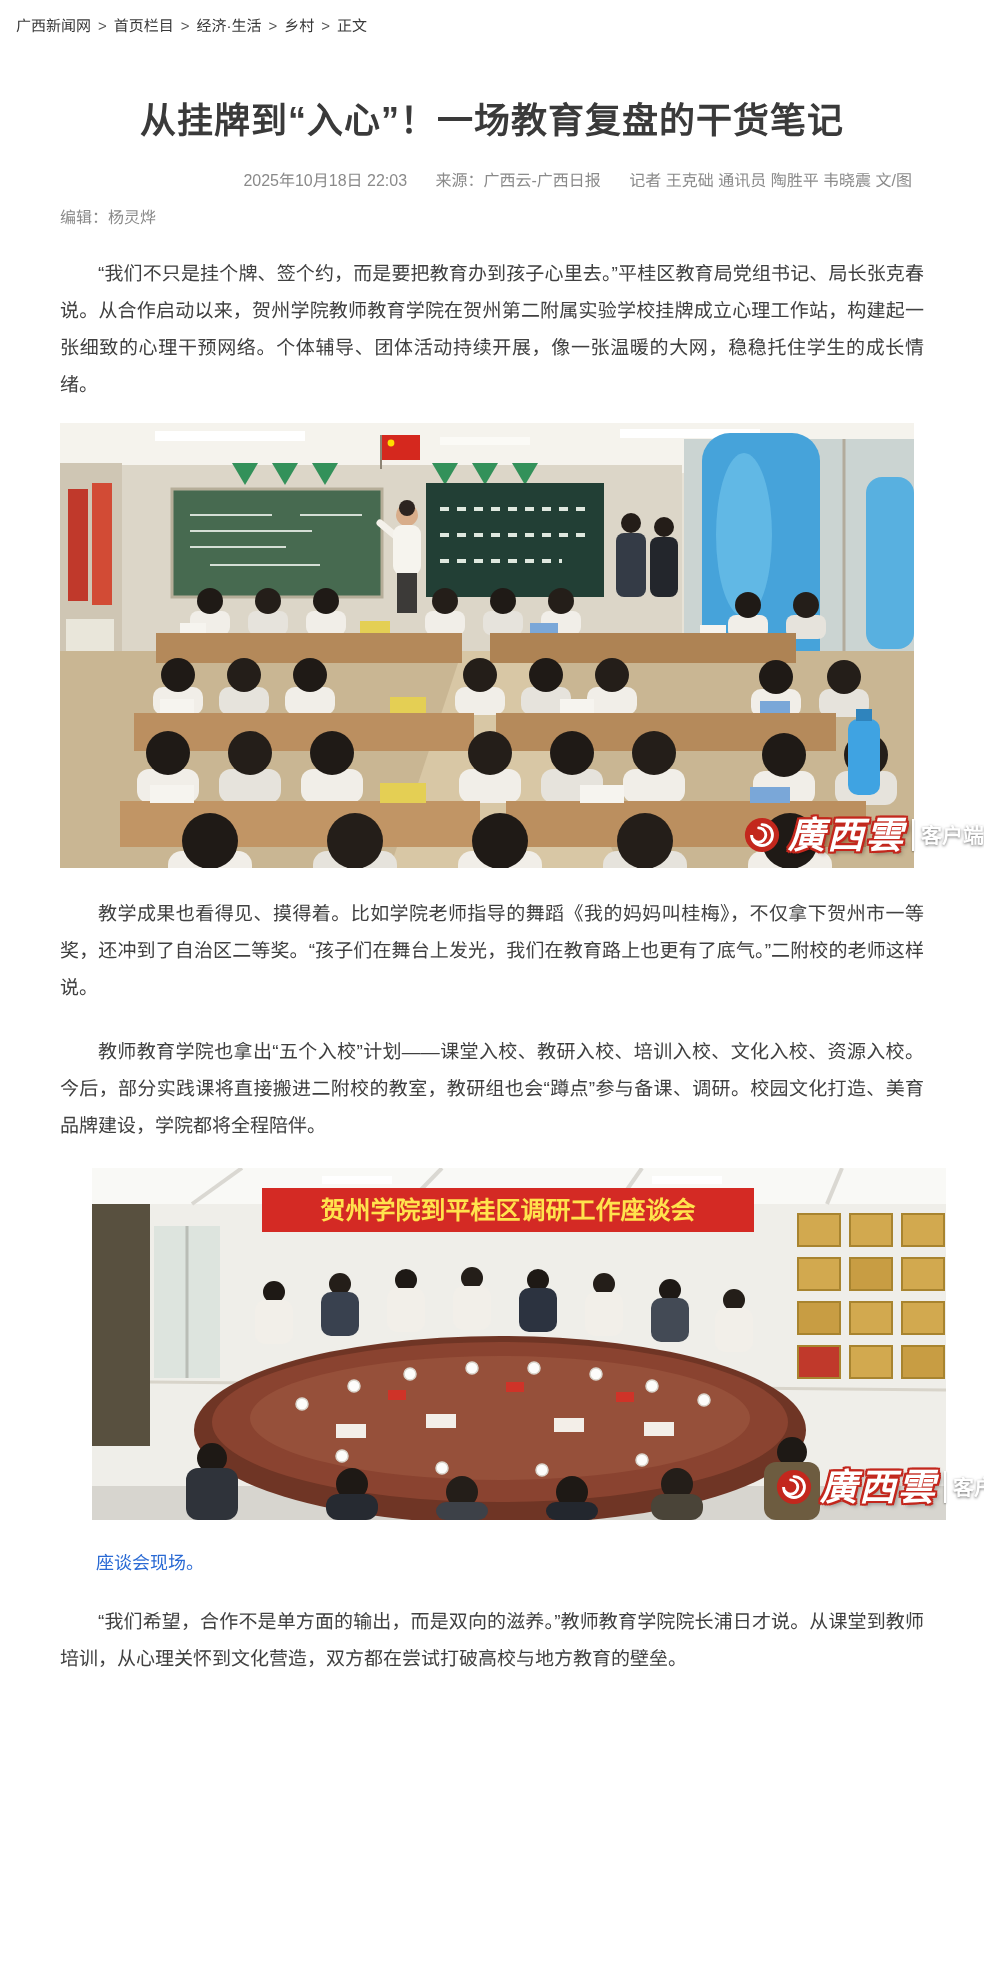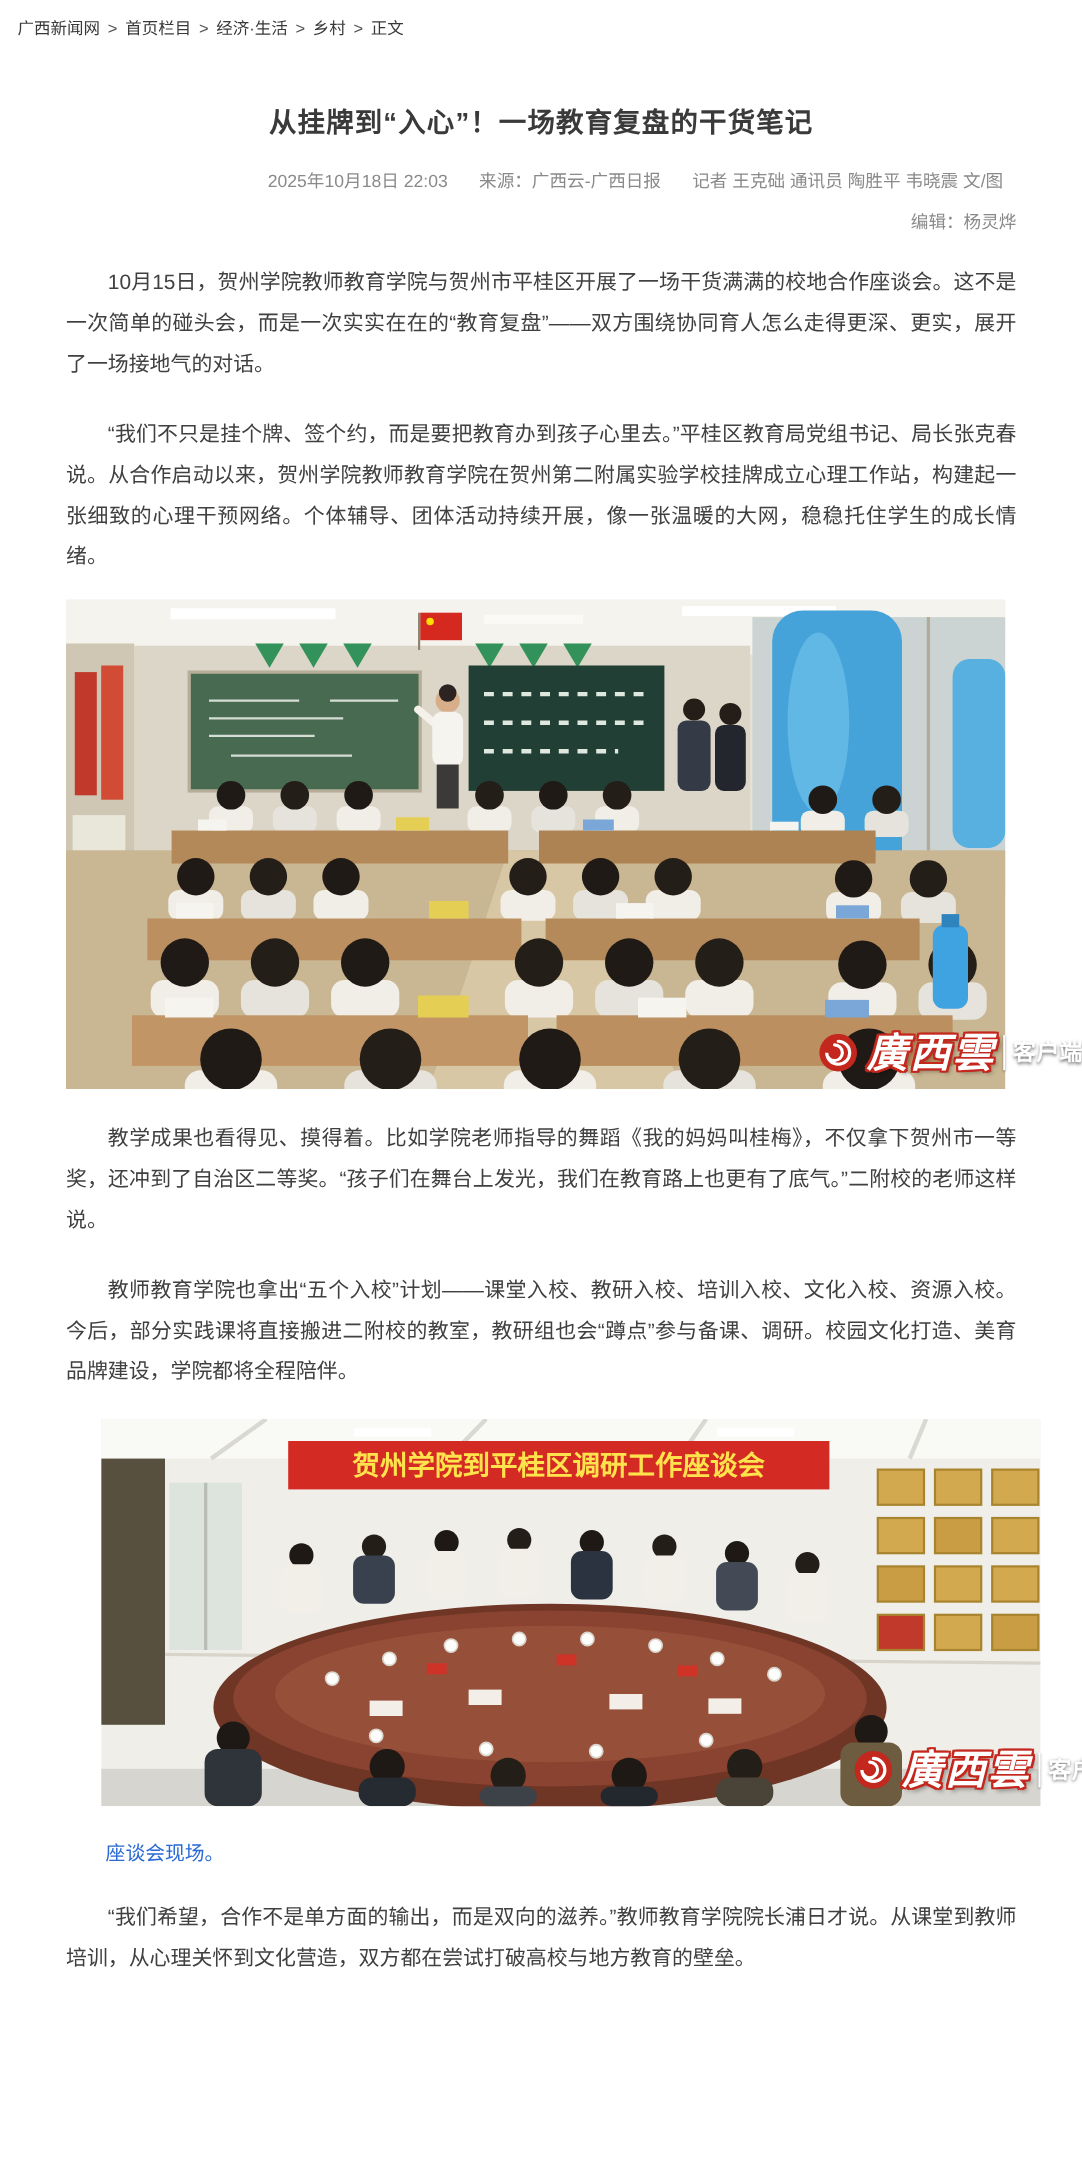--- a/index.html
+++ b/index.html
@@ -1,24 +1,24 @@
 <!DOCTYPE html>
 <html lang="zh-CN"><head>
 <meta charset="utf-8">
 <style>
   html,body{margin:0;padding:0;background:#ffffff;}
   body{width:984px;font-family:"Liberation Sans","DejaVu Sans",sans-serif;color:#404040;}
   .breadcrumb{padding:14px 0 4px 16px;font-size:15px;color:#383838;}
   .breadcrumb .crumb{color:#383838;text-decoration:none;cursor:pointer;}
   .breadcrumb .sep{margin:0 7px;color:#555;}
   .article{width:864px;margin:0 auto;}
-  .title{text-align:center;font-size:25px;font-weight:bold;color:#3a3a3a;margin:52px 0 0 0;letter-spacing:1px;}
+  .title{text-align:center;font-size:36px;font-weight:bold;color:#3a3a3a;margin:52px 0 0 0;letter-spacing:1px;}
   .meta-line{text-align:right;font-size:16px;color:#8a8a8a;margin-top:24px;}
   .meta-line span{margin:0 12px;}
-  .editor-line{text-align:right;font-size:16px;color:#8a8a8a;margin-top:13px;}
+  .editor-line{text-align:left;font-size:16px;color:#8a8a8a;margin-top:13px;}
   p.body-p{font-size:19px;line-height:37px;color:#404040;text-indent:2em;text-align:justify;margin:27px 0 0 0;}
   .figure{width:940px;margin:20px auto 0 auto;position:relative;line-height:0;text-align:center;}
   .figure svg{display:block;}
   .caption{font-size:18px;color:#2a6ad4;text-indent:2em;margin:30px 0 0 0;line-height:26px;}
   
   .watermark{position:absolute;right:16px;bottom:14px;display:flex;align-items:center;gap:7px;line-height:1;}
   .wm-brand{font-size:37px;font-weight:bold;font-style:italic;color:#ffffff;
     text-shadow:-2px -2px 0 #c3271d,2px -2px 0 #c3271d,-2px 2px 0 #c3271d,2px 2px 0 #c3271d,0 2px 0 #c3271d,2px 0 0 #c3271d,0 -2px 0 #c3271d,-2px 0 0 #c3271d,3px 3px 4px rgba(0,0,0,.35);
     letter-spacing:2px;}
   .wm-divider{width:2px;height:32px;background:#ffffff;box-shadow:0 1px 2px rgba(0,0,0,.4);}
@@ -34,21 +34,20 @@
 <article class="article">
   <h1 class="title">从挂牌到“入心”！一场教育复盘的干货笔记</h1>
 
   <div class="meta-line">
     <span>2025年10月18日 22:03</span>
     <span>来源：广西云-广西日报</span>
     <span>记者 王克础 通讯员 陶胜平 韦晓震 文/图</span>
   </div>
   <div class="editor-line">编辑：杨灵烨</div>
 
-  <p class="body-p">10月15日，贺州学院教师教育学院与贺州市平桂区开展了一场干货满满的校地合作座谈会。这不是一次简单的碰头会，而是一次实实在在的“教育复盘”——双方围绕协同育人怎么走得更深、更实，展开了一场接地气的对话。</p>
   <p class="body-p">“我们不只是挂个牌、签个约，而是要把教育办到孩子心里去。”平桂区教育局党组书记、局长张克春说。从合作启动以来，贺州学院教师教育学院在贺州第二附属实验学校挂牌成立心理工作站，构建起一张细致的心理干预网络。个体辅导、团体活动持续开展，像一张温暖的大网，稳稳托住学生的成长情绪。</p>
 
   <figure class="figure" style="margin-top:20px;">
     <svg viewBox="0 0 854 445" width="854" height="445" preserveAspectRatio="none">
       <rect width="854" height="445" fill="#e7e2d6"></rect>
       <g>
         <polygon points="0,0 854,0 854,30 600,52 260,52 0,46" fill="#f5f3ed"></polygon>
         <rect x="95" y="8" width="150" height="10" fill="#ffffff"></rect>
         <rect x="560" y="6" width="140" height="9" fill="#ffffff"></rect>
         <rect x="380" y="14" width="90" height="8" fill="#fbfaf6"></rect>

